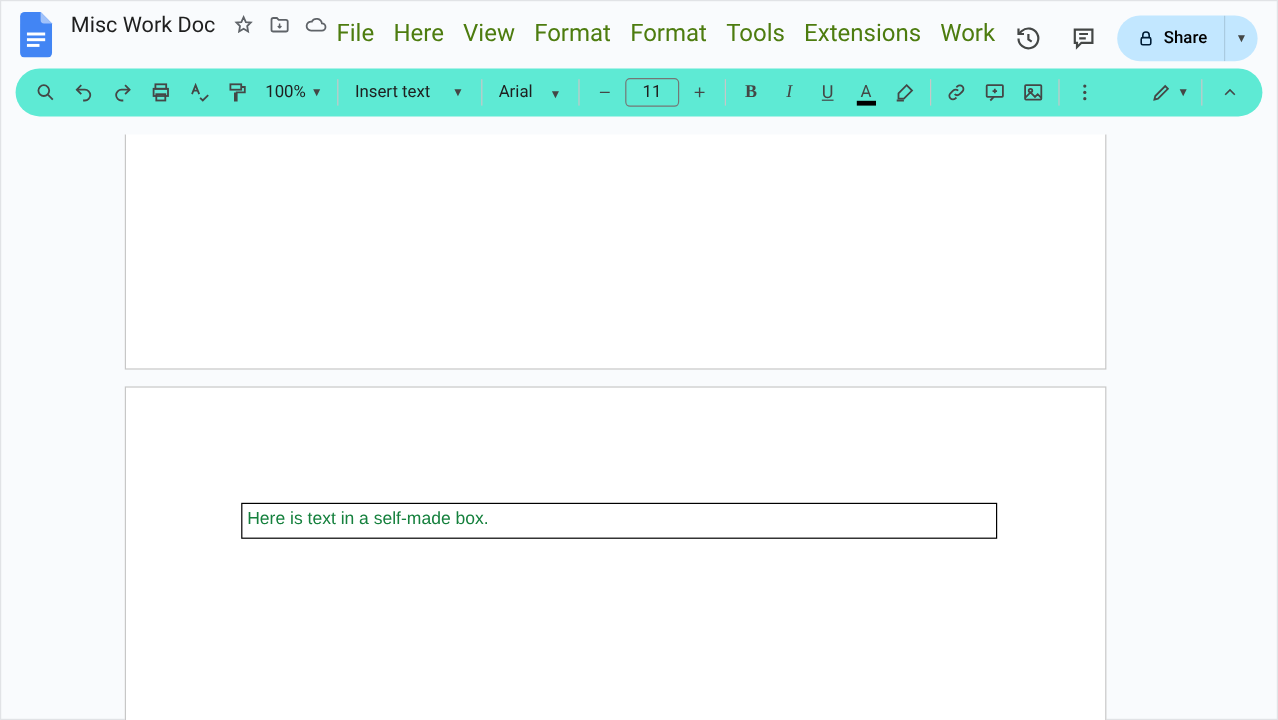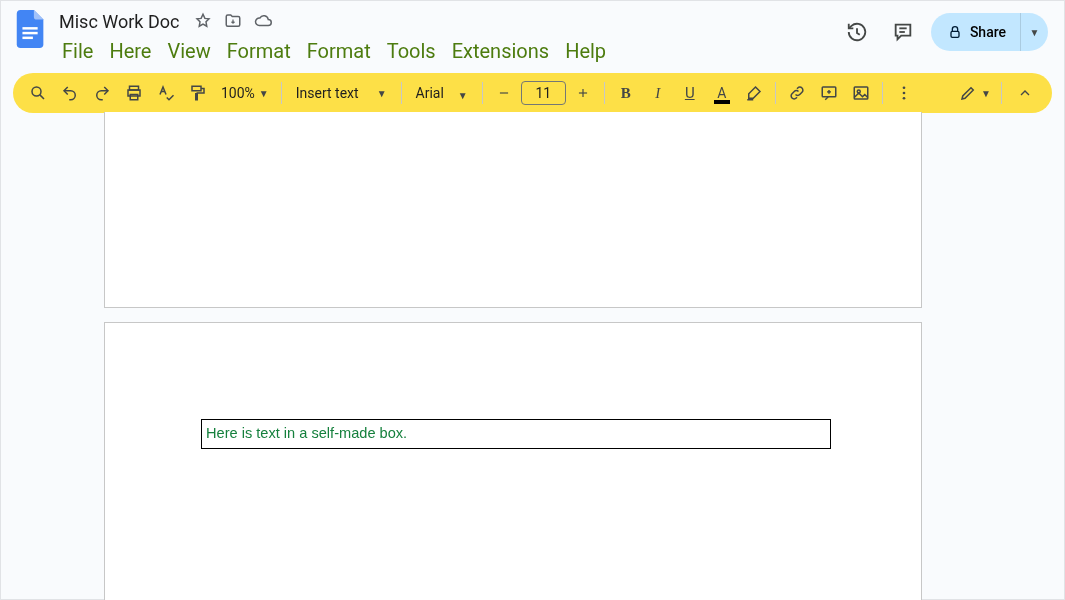--- a/index.html
+++ b/index.html
@@ -2,36 +2,36 @@
 <html><head>
 <meta charset="utf-8">
 <style>
   * { box-sizing: border-box; margin: 0; padding: 0; }
   html, body { width: 1065px; height: 600px; overflow: hidden; font-family: "Google Sans", Roboto, Arial, sans-serif; background: #f9fbfd; color: #1f1f1f; }
   body { border: 1px solid #e1e3e6; }
 
   
   .header { display: flex; align-items: flex-start; padding: 8px 12px 0 12px; }
   .docs-icon { width: 36px; height: 36px; margin-right: 6px; margin-top: 2px; display:flex; align-items:center; justify-content:center; }
-  .title-area { display:flex; flex-direction:column; }
+  .title-area { display:flex; flex-direction:row; }
   .title-row { display:flex; align-items:center; gap:10px; height: 24px; }
   .doc-title { font-size: 18px; color:#1f1f1f; padding: 0 4px; }
   .title-icon { width:20px; height:20px; display:flex; align-items:center; justify-content:center; color:#5f6368; }
   .menu-row { display:flex; gap:2px; margin-top:2px; }
   .menu-item { font-size:20px; color:#4d7c0f; padding:4px 7px; border-radius:4px; cursor:pointer; }
 
   .header-right { margin-left:auto; display:flex; align-items:center; gap:10px; padding-right:4px; padding-top:4px; }
   .header-btn { width:36px; height:36px; display:flex; align-items:center; justify-content:center; border-radius:50%; color:#444746; cursor:pointer; }
   .share-wrap { display:flex; align-items:center; background:#c2e7ff; border-radius:30px; height:38px; overflow:hidden; }
   .share-btn { display:flex; align-items:center; gap:7px; padding:0 14px 0 16px; height:100%; color:#000000; font-weight:500; font-size:14px; cursor:pointer; }
   .share-drop { width:28px; height:100%; display:flex; align-items:center; justify-content:center; border-left:1px solid rgba(0,0,0,.12); cursor:pointer; color:#001d35; }
 
   
   .toolbar-wrap { padding: 6px 12px 0 12px; }
-  .toolbar { background:#fde047; border-radius:26px; height:40px; display:flex; align-items:center; padding:0 10px; gap:2px; }
+  .toolbar { background:#5eead4; border-radius:26px; height:40px; display:flex; align-items:center; padding:0 10px; gap:2px; }
   .tbtn { width:30px; height:30px; display:flex; align-items:center; justify-content:center; border-radius:4px; color:#444746; cursor:pointer; }
   .tsep { width:1px; height:22px; background:#c7c7c7; margin:0 4px; }
   .zoom { display:flex; align-items:center; gap:4px; font-size:14px; color:#1f1f1f; padding:0 6px; cursor:pointer; }
   .style-dd { display:flex; align-items:center; gap:18px; font-size:14px; padding:0 8px; cursor:pointer; color:#1f1f1f; }
   .font-dd { display:flex; align-items:flex-end; gap:14px; font-size:14px; padding:0 8px; cursor:pointer; color:#1f1f1f; }
   .fontsize { display:flex; align-items:center; gap:2px; }
   .fs-box { width:45px; height:24px; border:1px solid #747775; border-radius:4px; text-align:center; font-size:14px; display:flex; align-items:center; justify-content:center; background:#fff0; }
   .spacer { flex:1; }
   .chev-up { width:34px; height:34px; display:flex; align-items:center; justify-content:center; color:#444746; cursor:pointer; }
   .textcolor { position:relative; }
@@ -81,21 +81,21 @@
         </span>
     </div>
     <div class="menu-row">
       <span class="menu-item">File</span>
       <span class="menu-item">Here</span>
       <span class="menu-item">View</span>
       <span class="menu-item">Format</span>
       <span class="menu-item">Format</span>
       <span class="menu-item">Tools</span>
       <span class="menu-item">Extensions</span>
-      <span class="menu-item">Help</span>
+      <span class="menu-item">Work</span>
     </div>
   </div>
 
   <div class="header-right">
     <div class="header-btn">
         <svg width="22" height="22" viewBox="0 0 24 24" fill="none" stroke="#444746" stroke-width="2">
           <path d="M3 12a9 9 0 1 0 3-6.7L3 8"></path>
           <path d="M3 3v5h5"></path>
           <path d="M12 8v5l3 2"></path>
         </svg>

